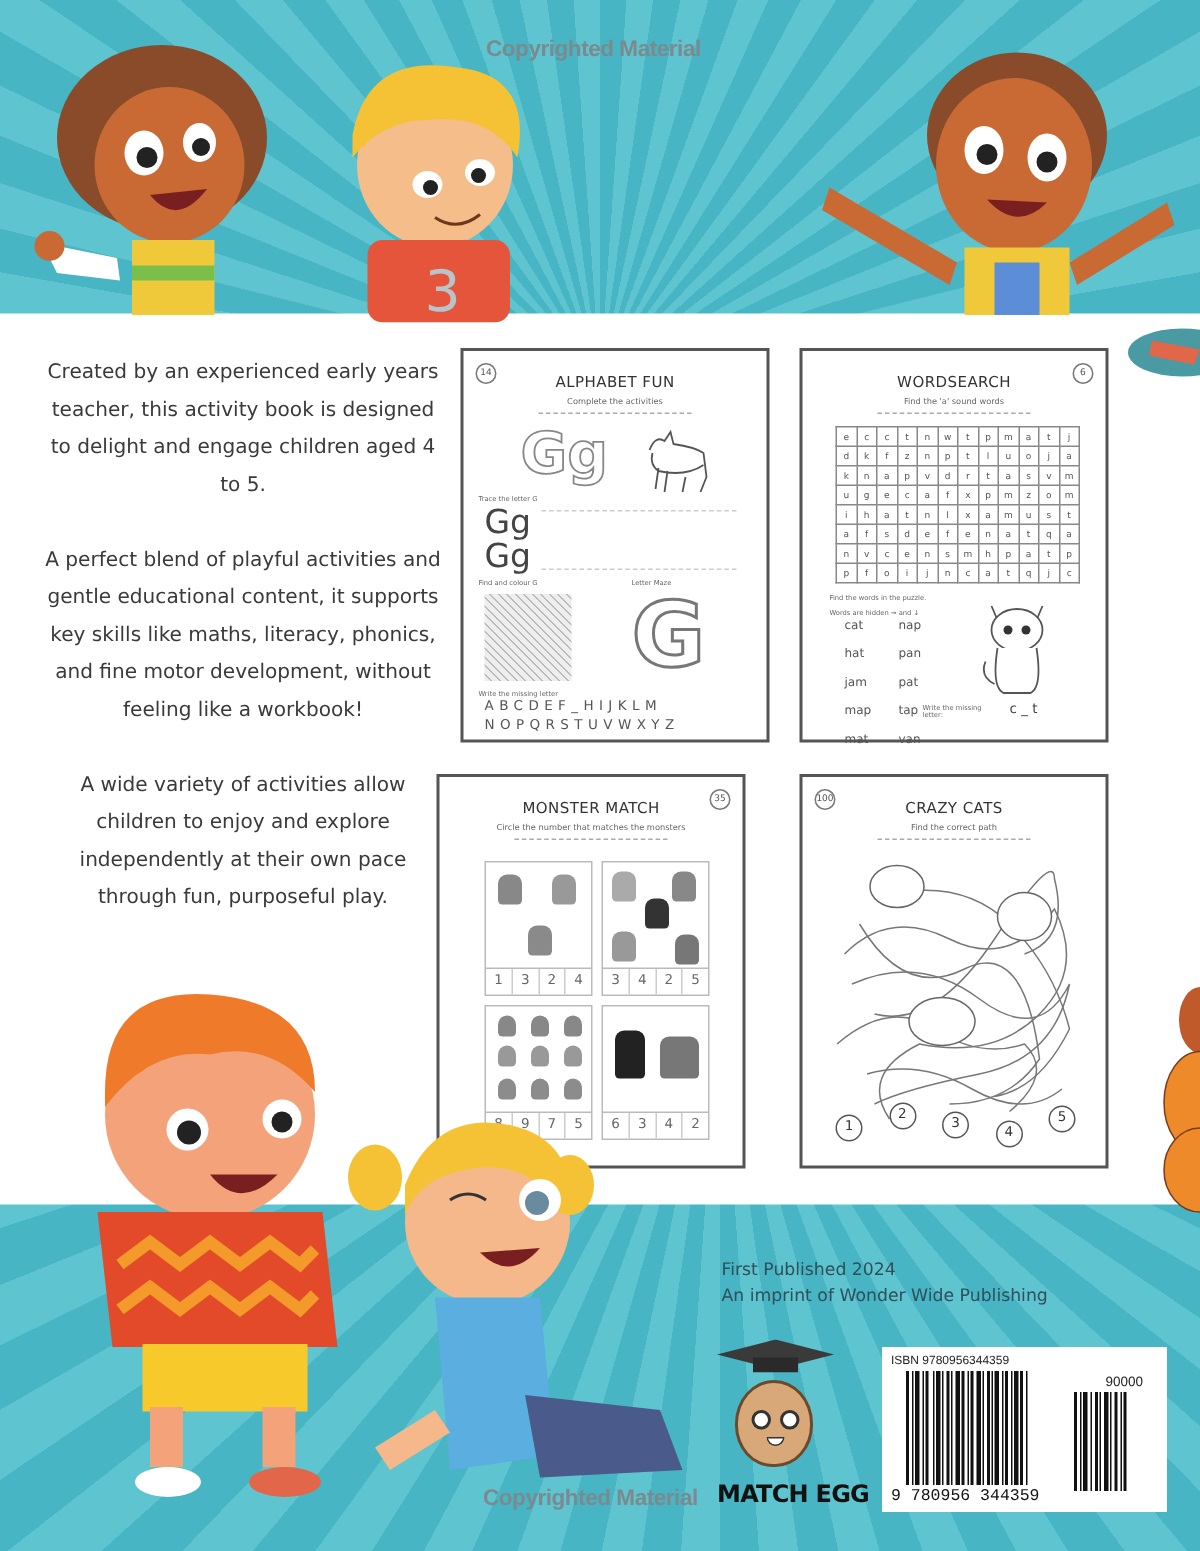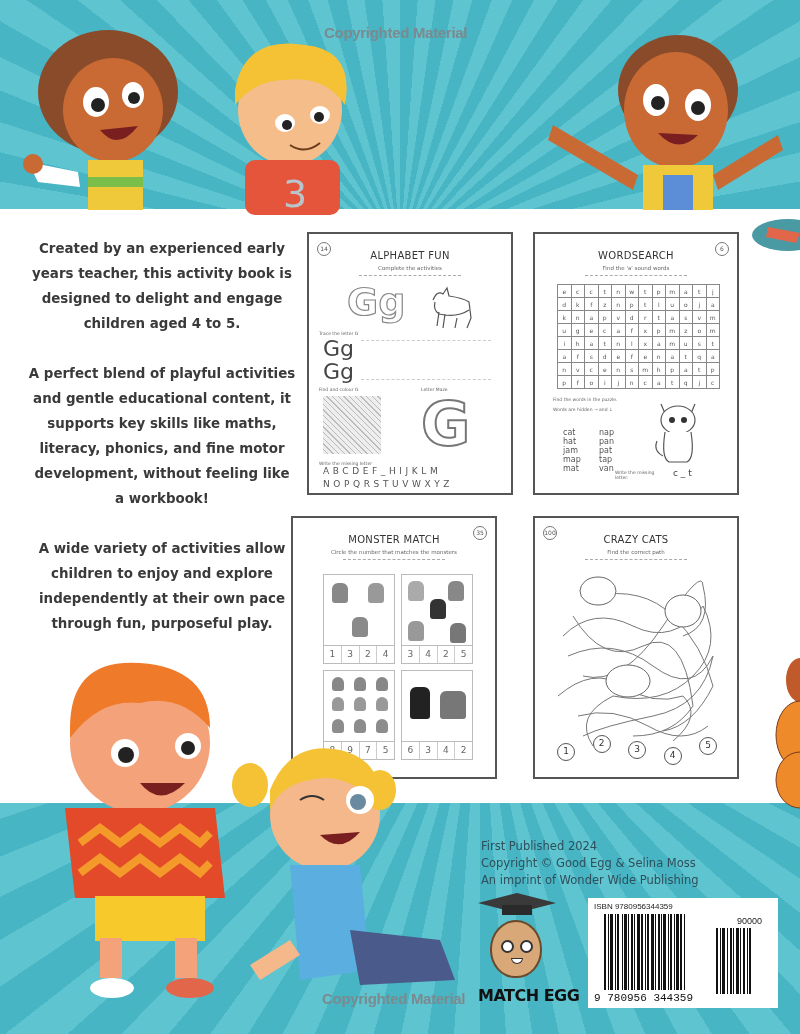--- a/index.html
+++ b/index.html
@@ -10,32 +10,32 @@
     background: repeating-conic-gradient(from 0deg at 50% 120%, #47b5c4 0deg 4deg, #5ec4d0 4deg 8deg); }
   .top-band { top: 0; height: 210px; }
   .bottom-band { top: 802px; height: 232px;
     background: repeating-conic-gradient(from 0deg at 60% -60%, #47b5c4 0deg 4deg, #5ec4d0 4deg 8deg); }
 
   .white-panel { position: absolute; left: 0; top: 209px; width: 800px; height: 594px; background: #ffffff; }
 
   .watermark { position: absolute; font-family: "Liberation Sans", sans-serif; font-size: 15px; color: #7b8a8e; letter-spacing: -0.3px; font-weight: bold; }
 
   .blurb { position: absolute; left: 28px; width: 268px; text-align: center; font-family: "DejaVu Sans", sans-serif; font-size: 13.4px; line-height: 25px; color: #3a3a3a; }
-  .blurb p { margin-bottom: 25px; font-weight: bold; }
+  .blurb p { margin-bottom: 25px; }
 
   .page { position: absolute; width: 206px; height: 263px; background: #fff; border: 2px solid #555; }
   .page .pnum { position: absolute; top: 8px; width: 14px; height: 14px; border: 1px solid #777; border-radius: 50%; font-size: 6px; color: #555; text-align: center; line-height: 12px; }
   .page .ptitle { position: absolute; top: 16px; left: 0; right: 0; text-align: center; font-family: "DejaVu Sans", sans-serif; font-size: 10px; color: #333; letter-spacing: 0.3px; }
   .page .psub { position: absolute; top: 31px; left: 0; right: 0; text-align: center; font-size: 5.5px; color: #666; }
   .page .wavy { position: absolute; top: 39px; left: 50px; right: 50px; height: 3px; border-bottom: 1px dashed #aaa; }
 
   .grid { position: absolute; left: 22px; top: 50px; border-collapse: collapse; }
   .grid td { width: 13.5px; height: 13px; border: 1px solid #888; font-size: 6px; text-align: center; color: #555; }
 
-  .words { position: absolute; left: 28px; top: 194px; display: grid; grid-template-columns: 36px 36px; row-gap: 0; font-size: 8px; color: #555; }
+  .words { position: absolute; left: 28px; top: 178px; display: grid; grid-template-columns: 36px 36px; row-gap: 10px; font-size: 8px; color: #555; }
 
   .instr { position: absolute; font-size: 4.5px; color: #666; }
 
   .letters { position: absolute; left: 14px; font-size: 9px; color: #555; letter-spacing: 3.6px; }
 
   .mm-box { position: absolute; width: 72px; height: 90px; border: 1px solid #bbb; }
   .mm-nums { position: absolute; bottom: 0; left: 0; right: 0; height: 18px; display: flex; border-top: 1px solid #bbb; }
   .mm-nums span { flex: 1; font-size: 9px; color: #666; text-align: center; line-height: 17px; border-right: 1px solid #ccc; }
   .mm-nums span:last-child { border-right: none; }
   .monster { position: absolute; width: 16px; height: 20px; border-radius: 6px 6px 3px 3px; background: #888; }
@@ -401,21 +401,20 @@
   <path d="M100 95 Q120 115 140 92 Z" fill="#7a1f1f"></path>
   <path d="M70 125 L140 125 L150 230 L80 240 Z" fill="#5aaee0"></path>
   <path d="M130 190 L220 200 L235 240 L140 245 Z" fill="#4a5a8a"></path>
   <path d="M30 225 L70 200 L80 215 L40 240 Z" fill="#f4b88a"></path>
 </svg>
 
 <div class="watermark" style="left:322px;top:990px">Copyrighted Material</div>
 
 <div class="pub-info">
   <div>First Published 2024</div>
-  <div>Copyright © Good Egg &amp; Selina Moss</div>
   <div>An imprint of Wonder Wide Publishing</div>
 </div>
 
 <svg class="cap" viewBox="0 0 78 22">
   <polygon points="39,0 78,10 39,20 0,10" fill="#3a3a3a"></polygon>
   <rect x="24" y="12" width="30" height="10" fill="#2a2a2a"></rect>
 </svg>
 <div class="egg">
   <div style="position:absolute;left:9px;top:18px;width:13px;height:13px;border-radius:50%;background:#fff;border:2px solid #333"></div>
   <div style="position:absolute;left:28px;top:18px;width:13px;height:13px;border-radius:50%;background:#fff;border:2px solid #333"></div>

